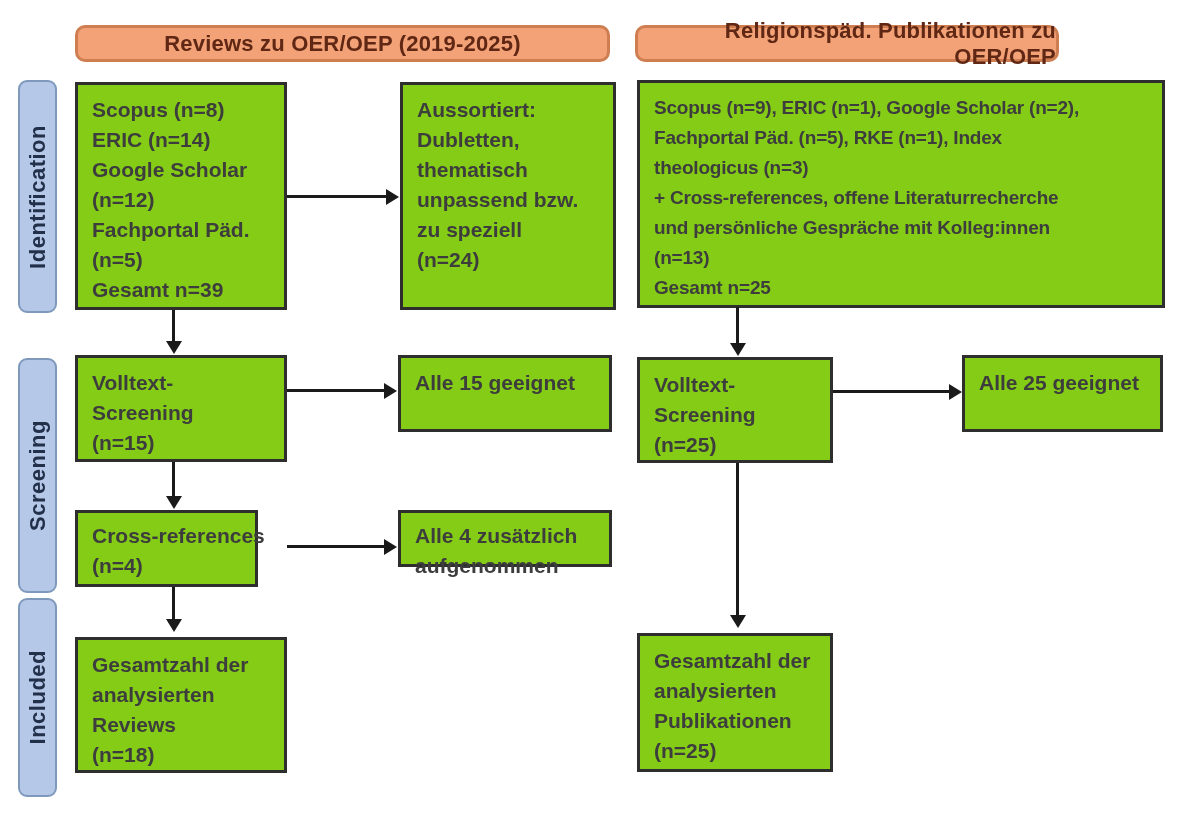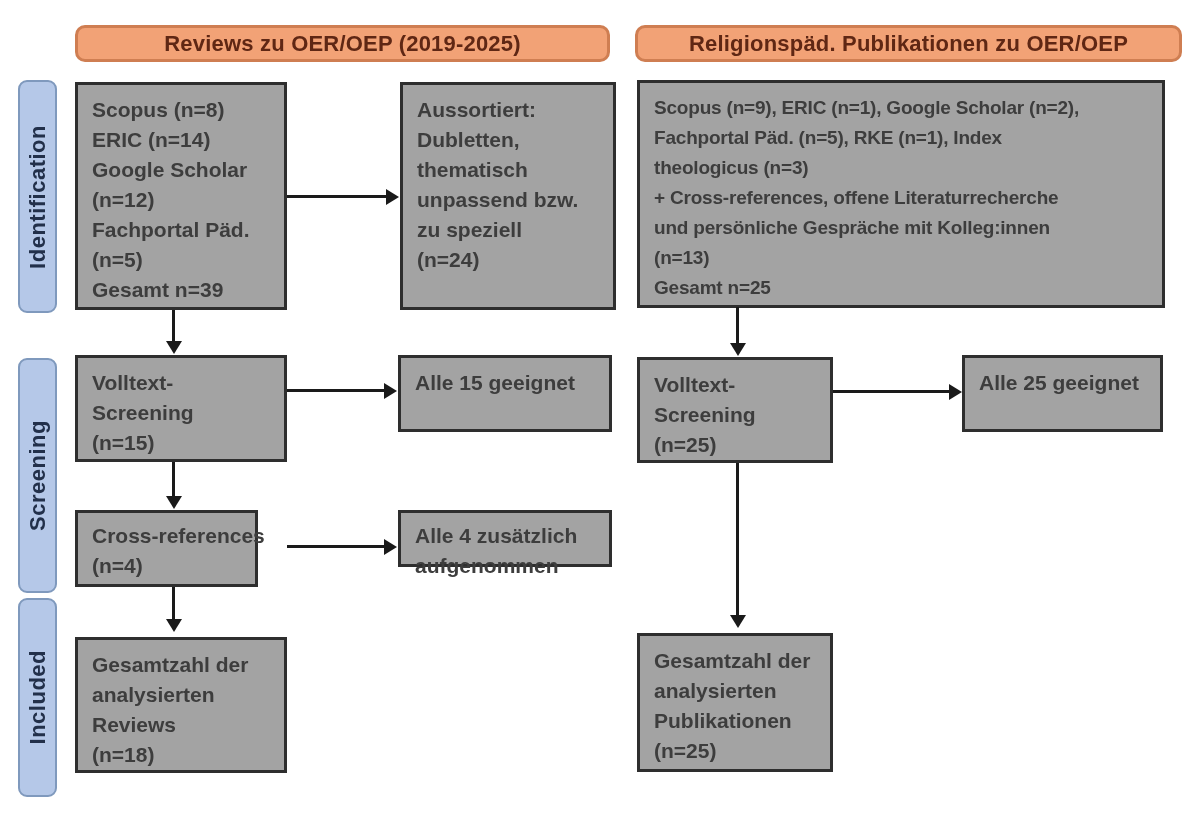--- a/index.html
+++ b/index.html
@@ -28,21 +28,21 @@
     display:flex; align-items:center; justify-content:center;
     font-size:22px; font-weight:700;
   }
   .stage-label .vtext{
     writing-mode:vertical-rl; transform:rotate(180deg);
     white-space:nowrap; letter-spacing:0.5px;
   }
   
   .box{
     position:absolute; box-sizing:border-box;
-    background:#a3a3a3;
+    background:#84cc16;
     border:3px solid var(--box-border,#2e2e2e);
     color:var(--box-text,#3d3d3d);
     font-weight:700; font-size:21px; line-height:30px;
     padding:10px 6px 0 14px;
   }
   .box.small-font{ font-size:19px; letter-spacing:-0.2px; }
   .ln{ white-space:nowrap; }
   
   .arrow-h{
     position:absolute; height:3px; background:var(--arrow-color,#1a1a1a);
@@ -64,21 +64,21 @@
   }
 </style>
 </head>
 <body>
 
 <div class="canvas">
 
   <div class="col-header" style="left:75px; top:25px; width:535px; height:37px;">
     <span>Reviews zu OER/OEP (2019-2025)</span>
   </div>
-  <div class="col-header" style="left:635px; top:25px; width:547px; height:37px;text-align:right;">
+  <div class="col-header" style="left:635px; top:25px; width:424px; height:37px;text-align:right;">
     <span>Religionspäd. Publikationen zu OER/OEP</span>
   </div>
 
   <div class="stage-label" style="left:18px; top:80px; width:39px; height:233px;">
     <span class="vtext">Identification</span>
   </div>
   <div class="stage-label" style="left:18px; top:358px; width:39px; height:235px;">
     <span class="vtext">Screening</span>
   </div>
   <div class="stage-label" style="left:18px; top:598px; width:39px; height:199px;">

